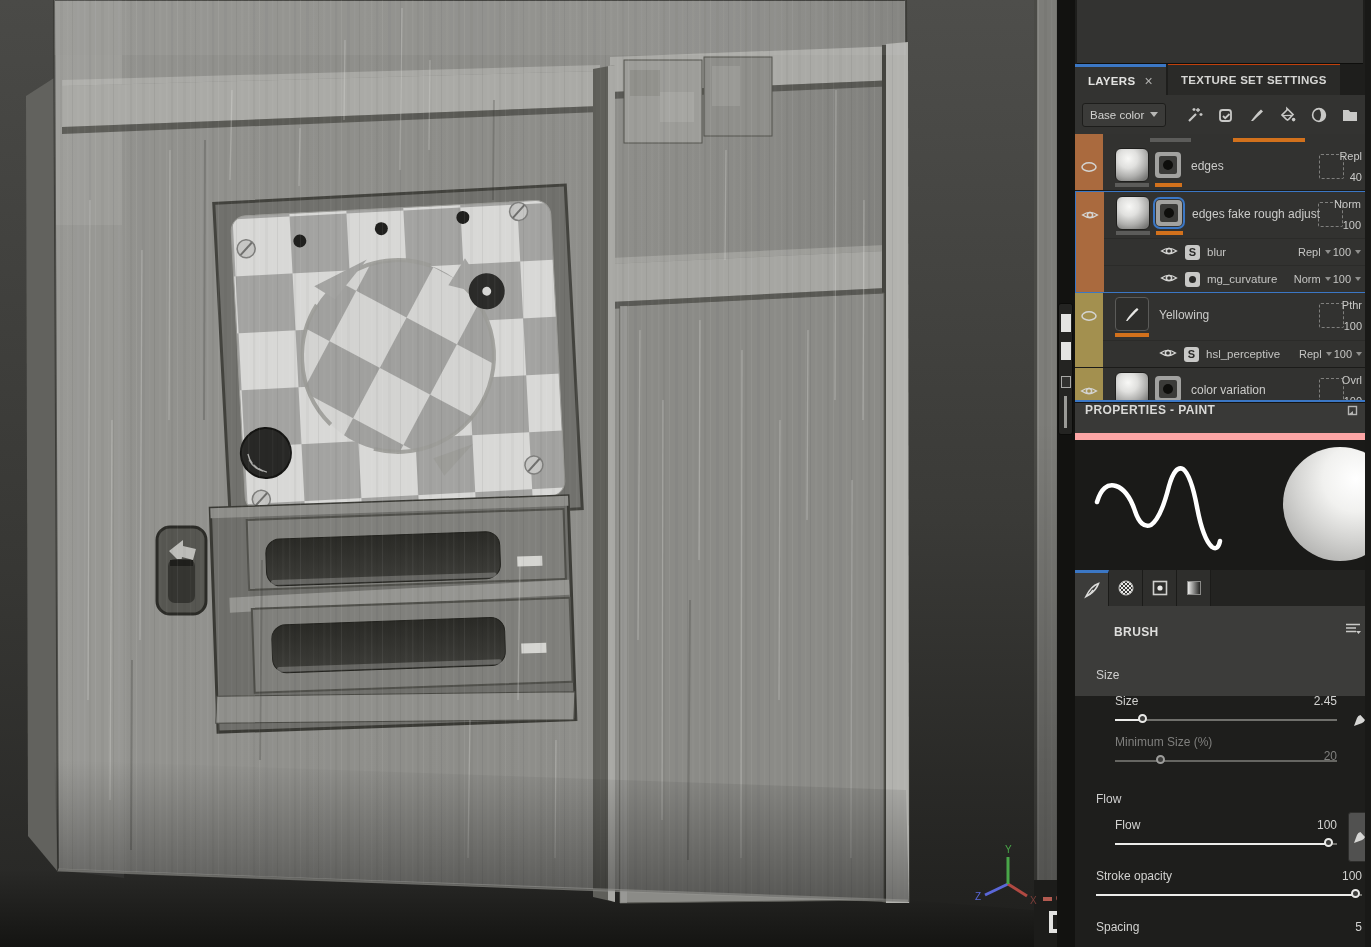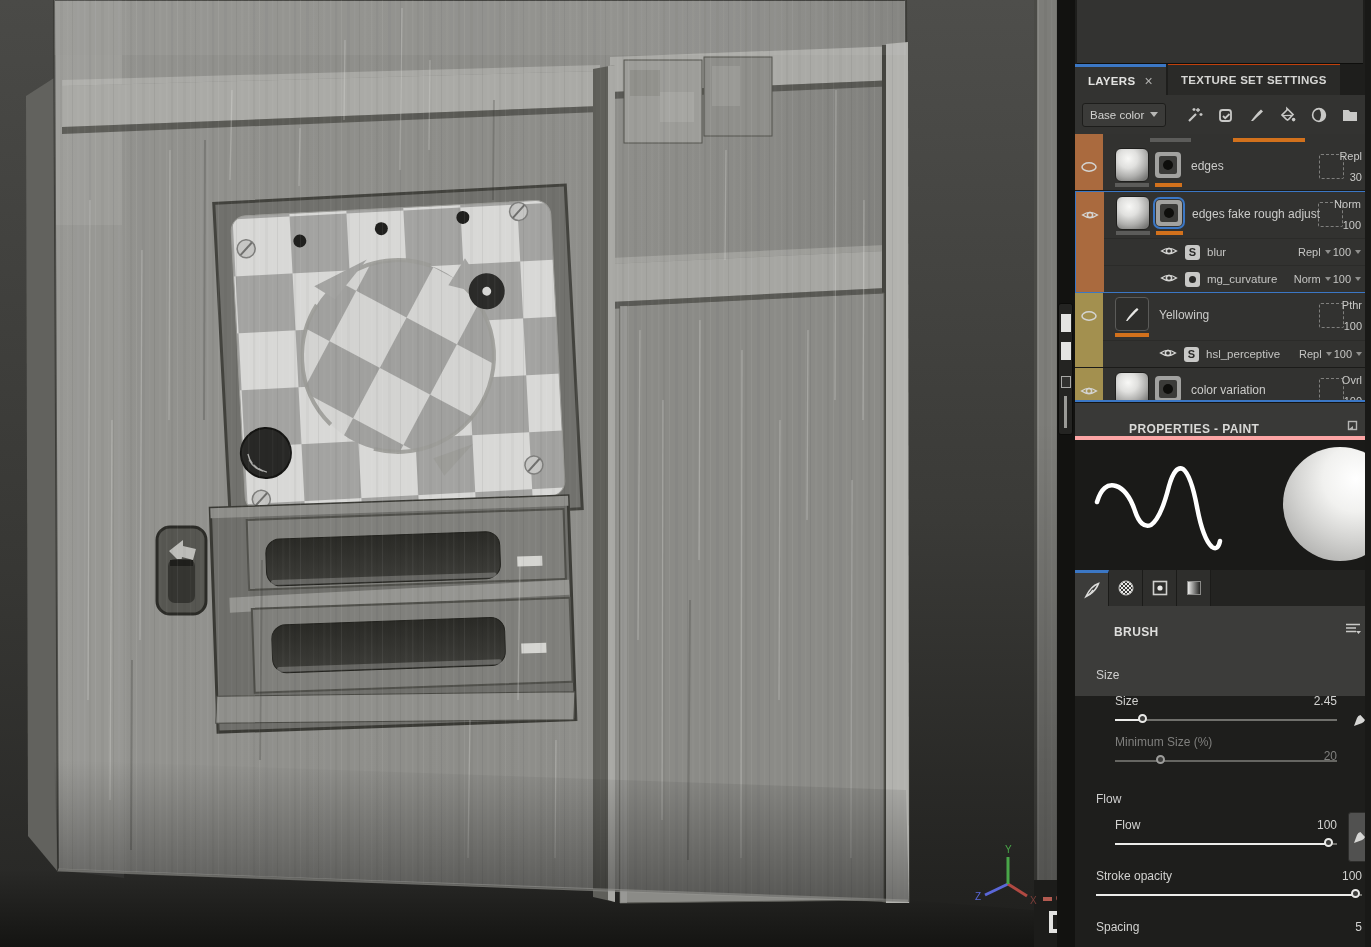--- a/index.html
+++ b/index.html
@@ -86,22 +86,22 @@
             font-size:11px; font-weight:bold; display:flex; align-items:center; justify-content:center; flex:none; }
   .dot-icon { width:15px; height:15px; border-radius:3px; background:#c8c8c6;
               display:flex; align-items:center; justify-content:center; flex:none; }
   .dot-icon i { width:7px; height:7px; border-radius:50%; background:#2a2a28; }
   .partial-row { position:relative; height:10px; background:#323230; display:flex; }
   .partial-row .st { width:28px; flex:none; }
   .partial-row .bg1 { position:absolute; left:75px; bottom:2px; width:41px; height:4px; background:#5c5c5a; }
   .partial-row .bo1 { position:absolute; left:158px; bottom:2px; width:72px; height:4px; background:#d2711c; }
 
   .props-header { position:absolute; left:0; right:0; top:402px; height:38px; background:#393937;
-                  border-top:1px solid #151513; border-bottom:4px solid #fca5a5;
-                  display:flex; align-items:flex-end;padding-left:44px; }
+                  border-top:1px solid #151513; border-bottom:7px solid #fca5a5;
+                  display:flex; align-items:flex-start; }
   .props-header .t { margin-left:10px; font-size:12px; font-weight:bold; color:#d9d9d7; letter-spacing:.4px; }
   .props-header .fi { margin-left:auto; margin-right:12px; }
 
   .preview { position:absolute; left:0; right:0; top:440px; height:130px; background:#1a1a18; overflow:hidden; }
   .preview-sphere { position:absolute; left:208px; top:7px; width:114px; height:114px; border-radius:50%;
         background:radial-gradient(circle at 64% 28%, #ffffff 0%, #f1f1ef 30%, #d4d4d2 55%, #b2b2b0 82%, #a3a3a1 100%); }
 
   .tool-tabs { position:absolute; left:0; right:0; top:570px; height:36px; background:#232321; display:flex; }
   .ttab { width:34px; height:36px; display:flex; align-items:center; justify-content:center;
           background:#2e2e2c; border-right:1px solid #1b1b19; }
@@ -417,21 +417,21 @@
               <div class="bar-gray"></div>
               <div class="bar-orange under-mask"></div>
               <div class="mask-thumb">
                 <div class="mi">
                   <div class="md"></div>
                 </div>
               </div>
               <span class="layer-name">edges</span>
               <div class="dashed-box"></div>
               <span class="blend-txt">Repl</span>
-              <span class="op-txt">30</span>
+              <span class="op-txt">40</span>
             </div>
           </div>
         </div>
         <div class="layer-group selected">
           <div class="lg-strip" style="background: rgb(170, 106, 62);">
             <svg width="18" height="12" viewBox="0 0 18 12">
               <path d="M1.5,6 Q9,0.8 16.5,6 Q9,11.2 1.5,6 Z" fill="none" stroke="#d4d4d2" stroke-width="1.4"></path>
               <circle cx="9" cy="6" r="2.6" fill="none" stroke="#d4d4d2" stroke-width="1.5"></circle>
             </svg>
           </div>

